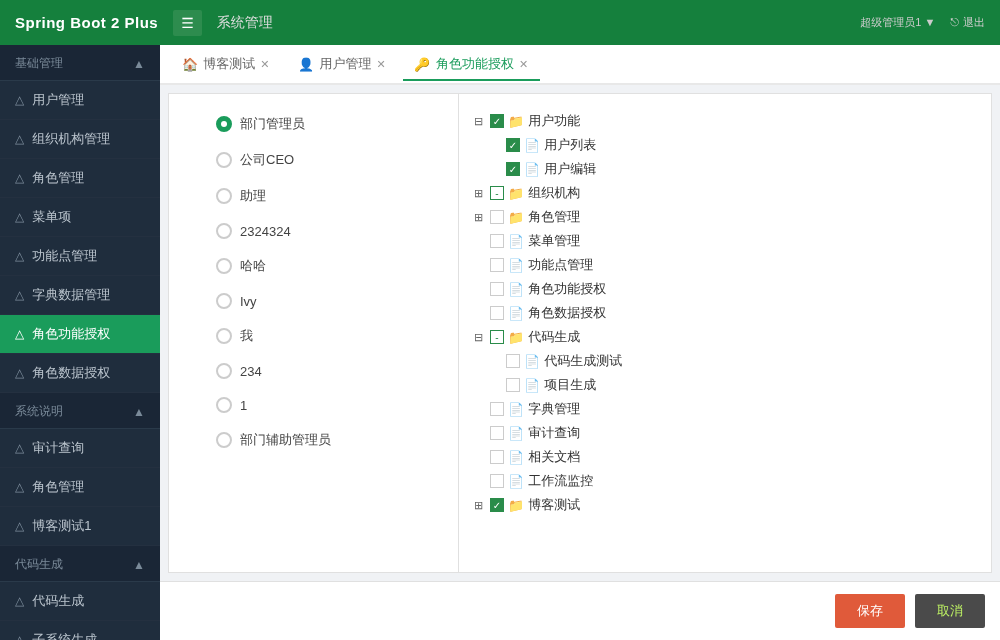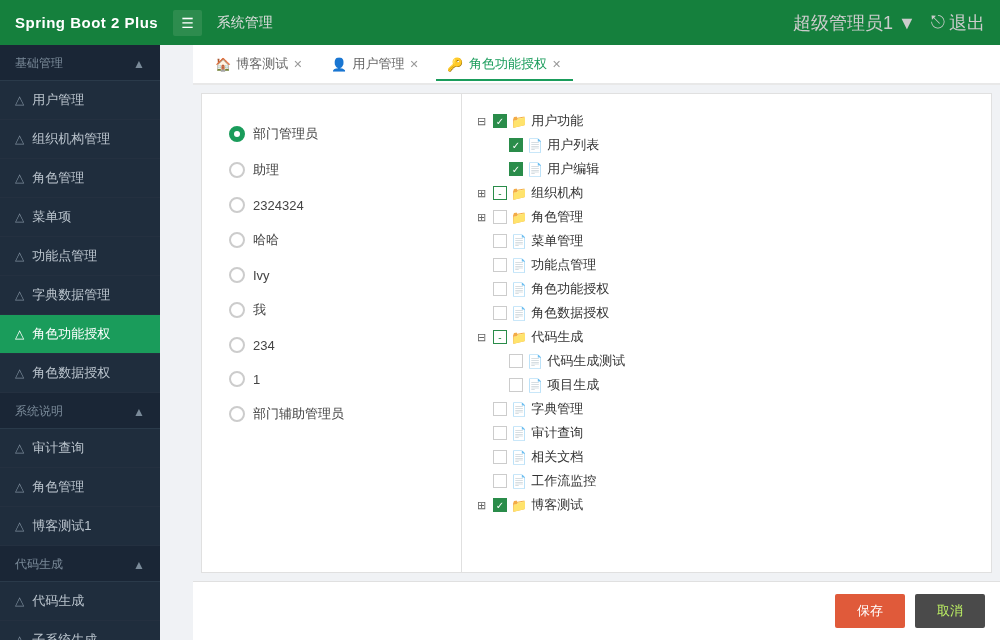--- a/index.html
+++ b/index.html
@@ -20,26 +20,26 @@
     .header-menu-btn {
       background: #2d8c4e;
       border: none;
       color: #fff;
       padding: 5px 8px;
       cursor: pointer;
       border-radius: 2px;
       font-size: 14px;
     }
     .header-title { font-size: 14px; color: #ddd; }
-    .header-right { display: flex; align-items: flex-end; gap: 15px; color: #ccc; font-size: 18px; }
+    .header-right { display: flex; align-items: flex-end; gap: 15px; color: #ccc; font-size: 11px; }
     .header-user { display: flex; align-items: center; gap: 4px; cursor: pointer; }
     .header-logout { display: flex; align-items: center; gap: 4px; cursor: pointer; color: #ccc; }
 
     
-    .layout { display: flex; height: calc(640px - 45px); gap: 33px; }
+    .layout { display: flex; height: calc(640px - 45px); }
 
     
     .sidebar {
       width: 160px;
       background: #1f2d3d;
       color: #bbb;
       overflow-y: auto;
       flex-shrink: 0;
     }
     .sidebar-group-title {
@@ -105,22 +105,23 @@
       background: #fff;
       margin: 8px;
       border: 1px solid #e0e0e0;
       overflow: hidden;
     }
 
     
     .role-panel {
       width: 260px;
       border-right: 1px solid #e0e0e0;
-      padding: 22px;
+      padding: 12px;
       overflow-y: auto;
+      margin-left: 30px;
     }
     .role-item {
       display: flex;
       align-items: center;
       gap: 8px;
       padding: 9px 5px;
       cursor: pointer;
       font-size: 13px;
       color: #444;
     }
@@ -315,20 +316,24 @@
     <div class="content">
 
       <div class="role-panel">
 
         <div class="role-item">
           <div class="radio-circle checked"></div>
           <span>部门管理员</span>
         </div>
         <div class="role-item">
           <div class="radio-circle"></div>
+          <span>公司CEO</span>
+        </div>
+        <div class="role-item">
+          <div class="radio-circle"></div>
           <span>助理</span>
         </div>
         <div class="role-item">
           <div class="radio-circle"></div>
           <span>2324324</span>
         </div>
         <div class="role-item">
           <div class="radio-circle"></div>
           <span>哈哈</span>
         </div>

